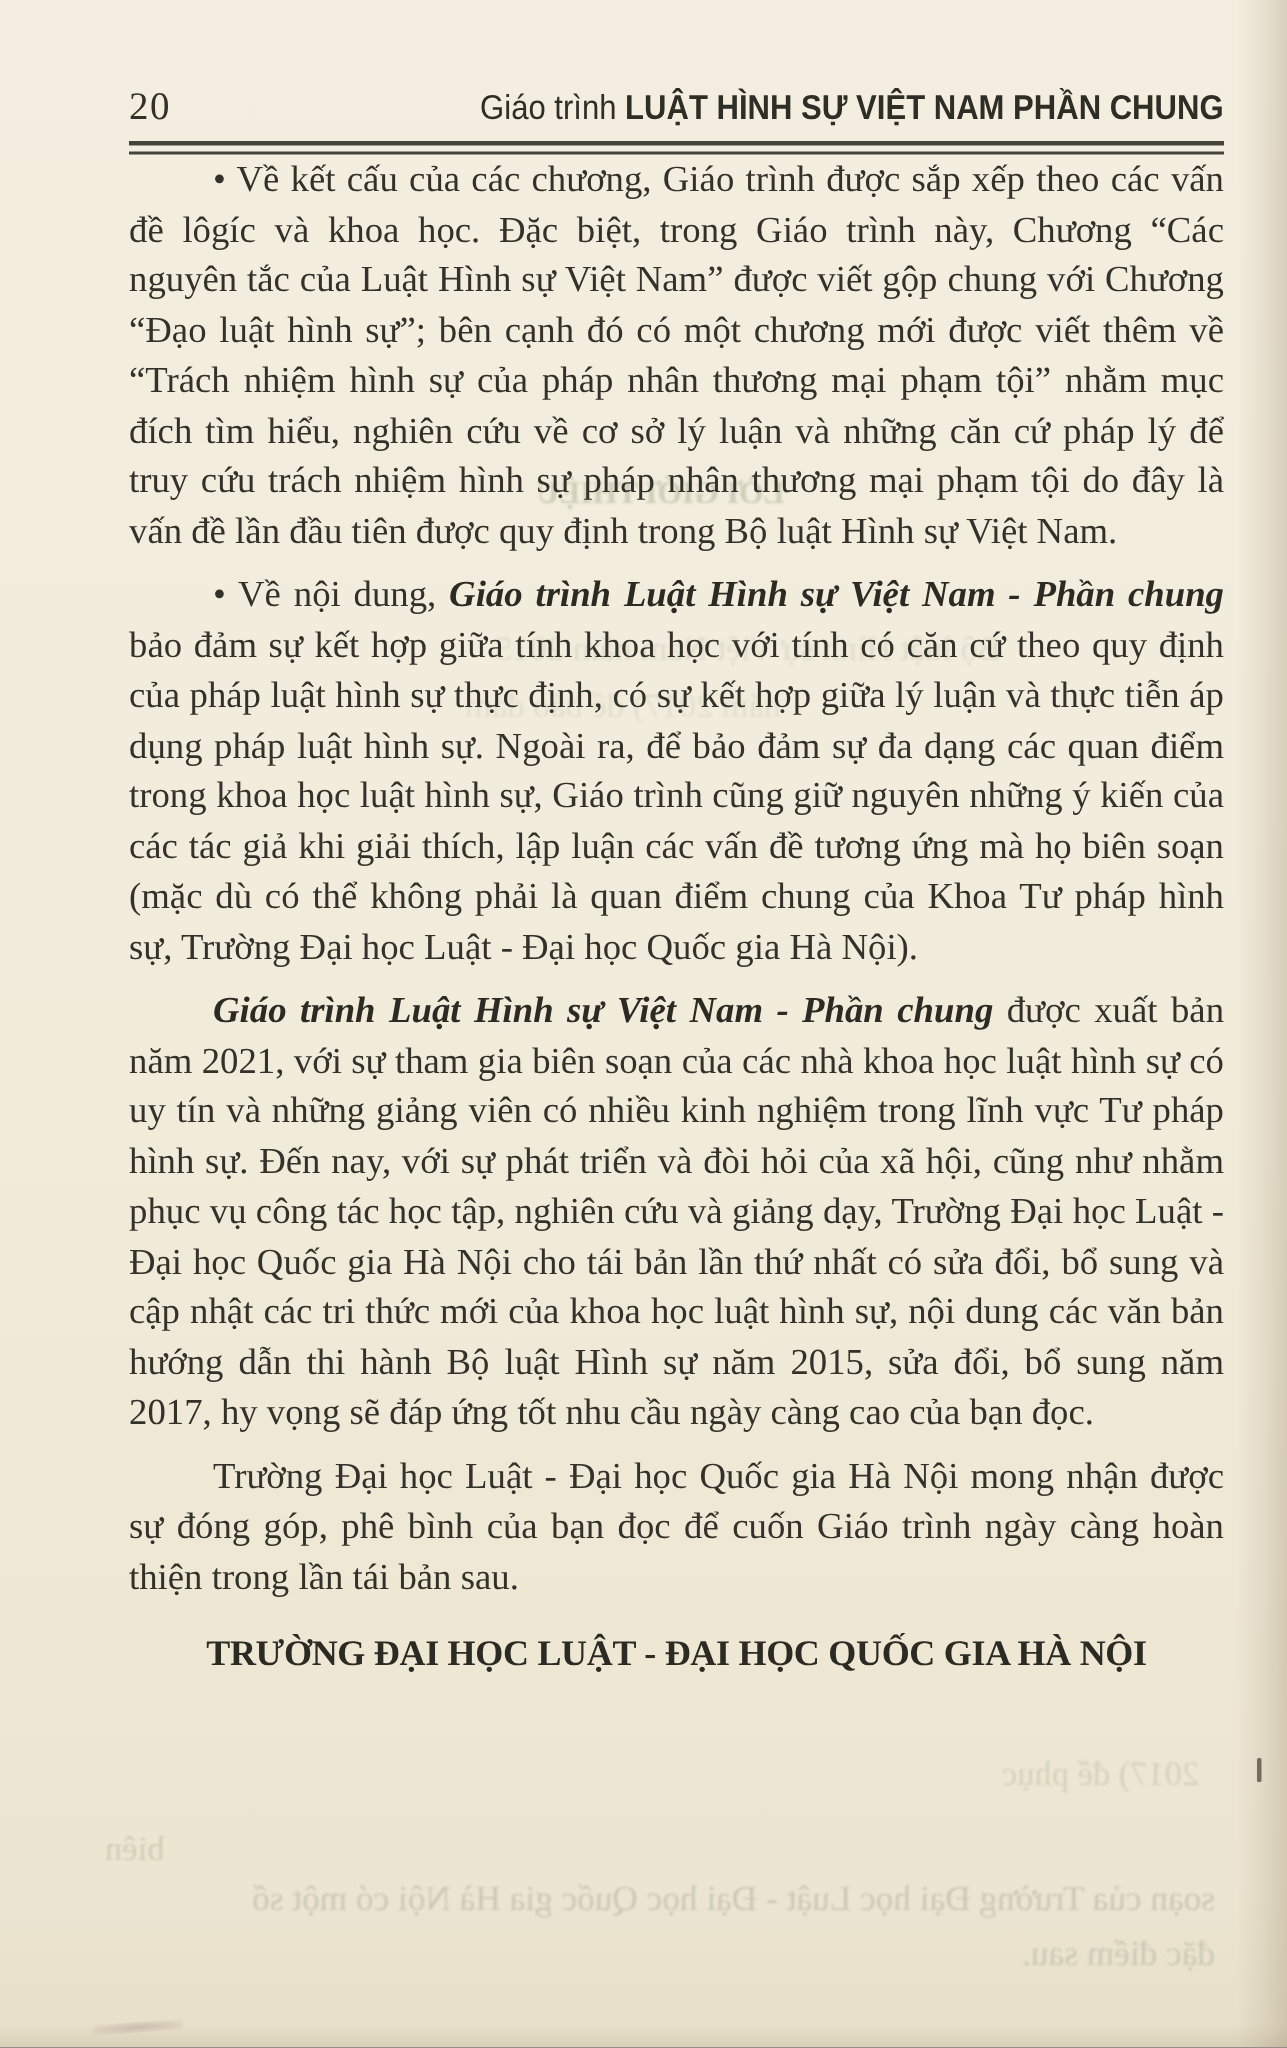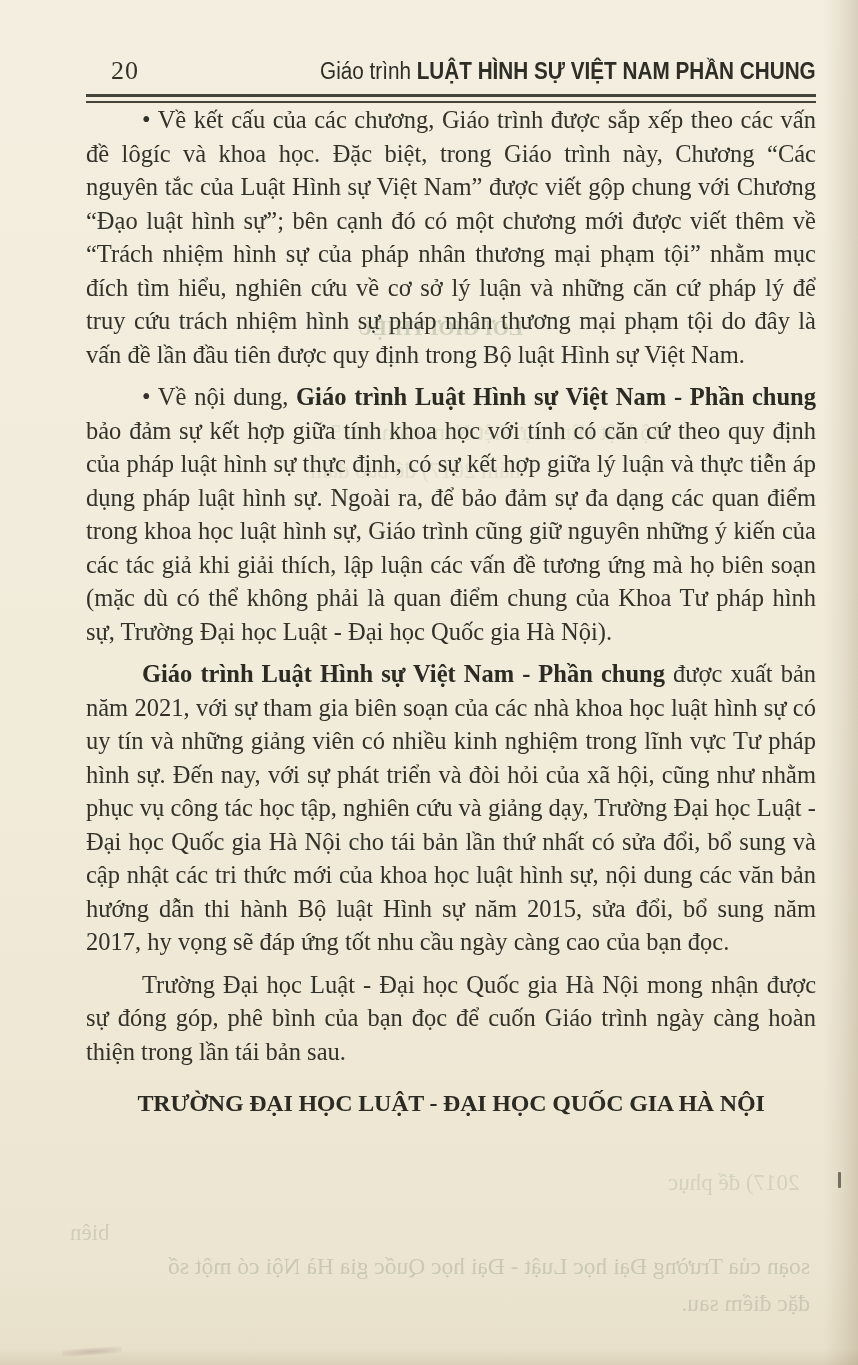--- a/index.html
+++ b/index.html
@@ -27,40 +27,40 @@
     background:linear-gradient(to bottom, rgba(122,100,66,0) 0%, rgba(122,100,66,0.12) 100%);
     pointer-events:none;
   }
 
   .content { position:absolute; left:86px; top:56px; width:730px; }
 
   .header {
     display:flex; justify-content:space-between; align-items:baseline;
     font-size:26px; line-height:30px;
   }
-  .pagenum { letter-spacing:1px;margin-left:25px; }
+  .pagenum { letter-spacing:1px; }
   .running-title {
     font-family:"Liberation Sans", sans-serif;
     font-size:23px; font-weight:700; white-space:nowrap;
     transform:scaleX(0.90); transform-origin:100% 100%;
     color:#2e2d26;
   }
   .running-title .rt-prefix { font-weight:400; }
 
   .rules { margin-top:8px; }
   .rule-thick { height:3px; background:#45443a; }
   .rule-thin  { height:2px; background:#45443a; margin-top:4px; }
 
   .body-text {
     font-size:24.5px; line-height:33.5px;
     text-align:justify;
   }
   .para { margin:0; text-indent:56px; }
   .para + .para { margin-top:9px; }
-  .book-title { font-weight:700; color:#2c2b23; }
+  .book-title { font-weight:700; font-style:italic; color:#2c2b23; }
 
   .signature {
     margin-top:19px;
     text-align:center;
     font-weight:700; font-size:24px; letter-spacing:-0.2px;
     white-space:nowrap;
     color:#2c2b23;
   }
 
   

